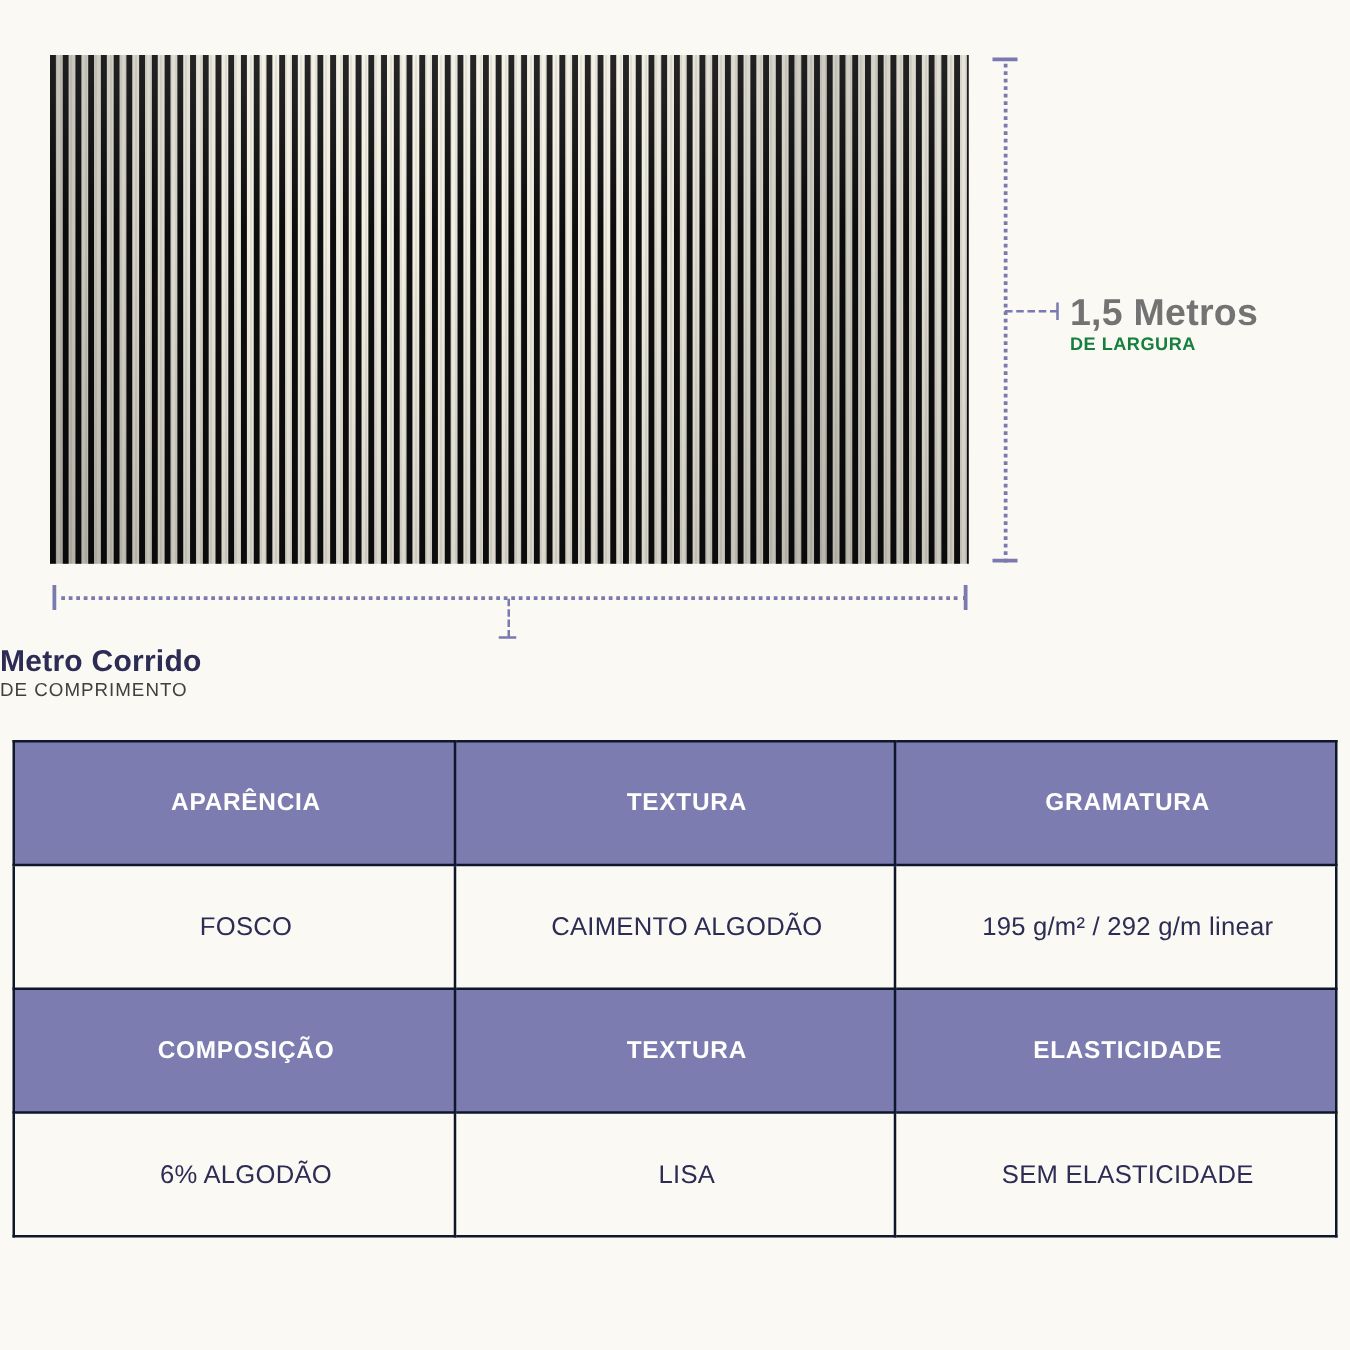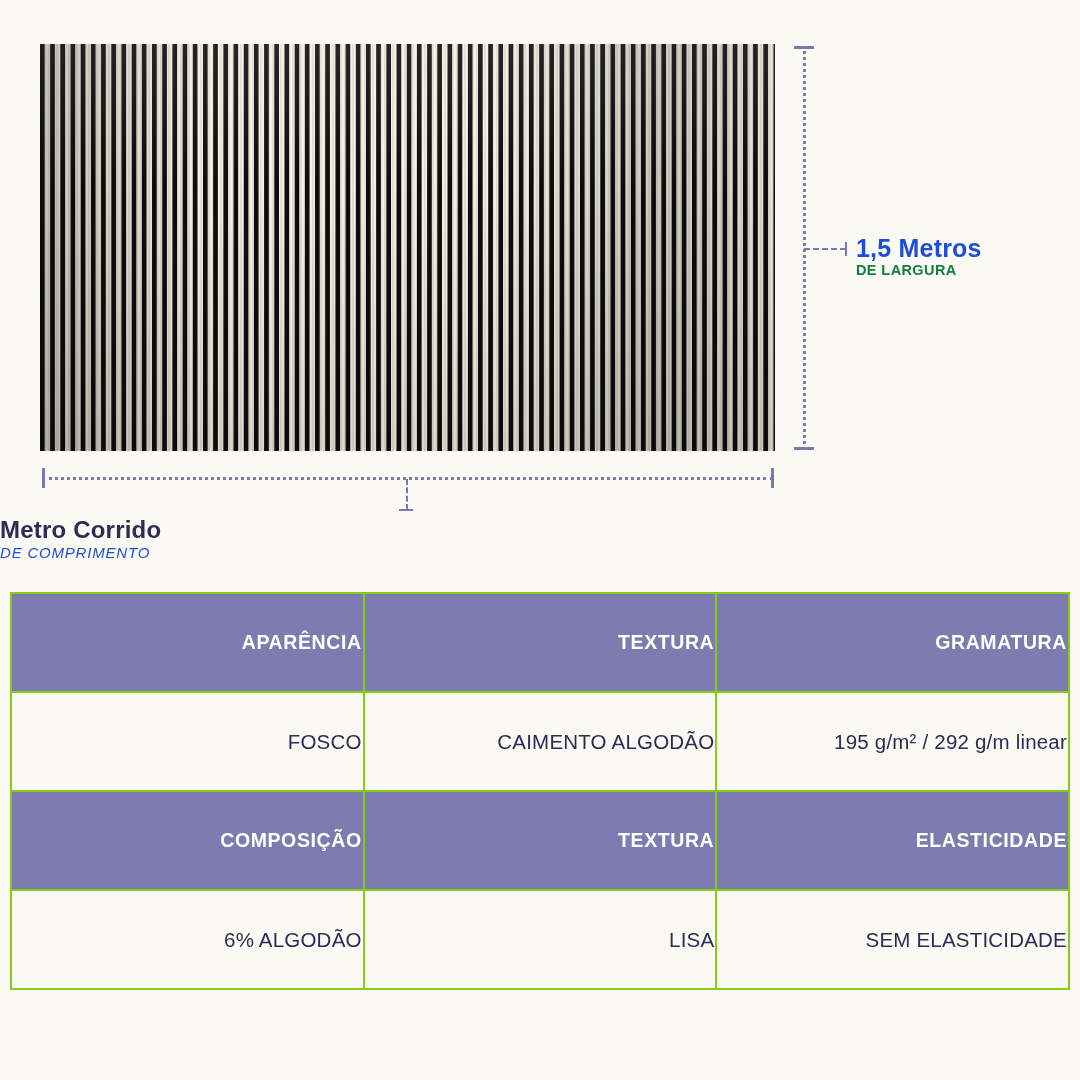--- a/index.html
+++ b/index.html
@@ -102,23 +102,23 @@
     height: 14px;
     border-left: 2px solid #7a79b0;
   }
   .label-width {
     position: absolute;
     left: 856px;
     top: 234px;
     line-height: 1.12;
   }
   .label-width .big {
-    font-size: 25px;
-    font-weight: bold;
-    color: #1d4ed8;
+    font-size: 30px;
+    font-weight: bold;
+    color: #737373;
     letter-spacing: .2px;
   }
   .label-width .small {
     font-size: 14.5px;
     font-weight: bold;
     color: #15803d;
     letter-spacing: .4px;
   }
 
   .hline {
@@ -163,38 +163,37 @@
     line-height: 1.16;
   }
   .label-length .big {
     font-size: 24px;
     font-weight: bold;
     color: #2c2c55;
     letter-spacing: .2px;
   }
   .label-length .small {
     font-size: 15px;
-    color: #1d4ed8;
+    color: #404040;
     letter-spacing: .8px;
-    font-style: italic;
   }
 
   
   .spec-table {
     position: absolute;
     left: 10px;
     top: 592px;
     width: 1060px;
     border-collapse: collapse;
     table-layout: fixed;
   }
   .spec-table td {
-    border: 2px solid #84cc16;
+    border: 2px solid #0f172a;
     height: 95px;
-    text-align: right;
+    text-align: center;
     vertical-align: middle;
     font-size: 20px;
     color: #2c2c55;
     padding-left: 20px;
   }
   .spec-table td.head {
     background: #7d7cb0;
     color: #ffffff;
     font-weight: bold;
     letter-spacing: .6px;

